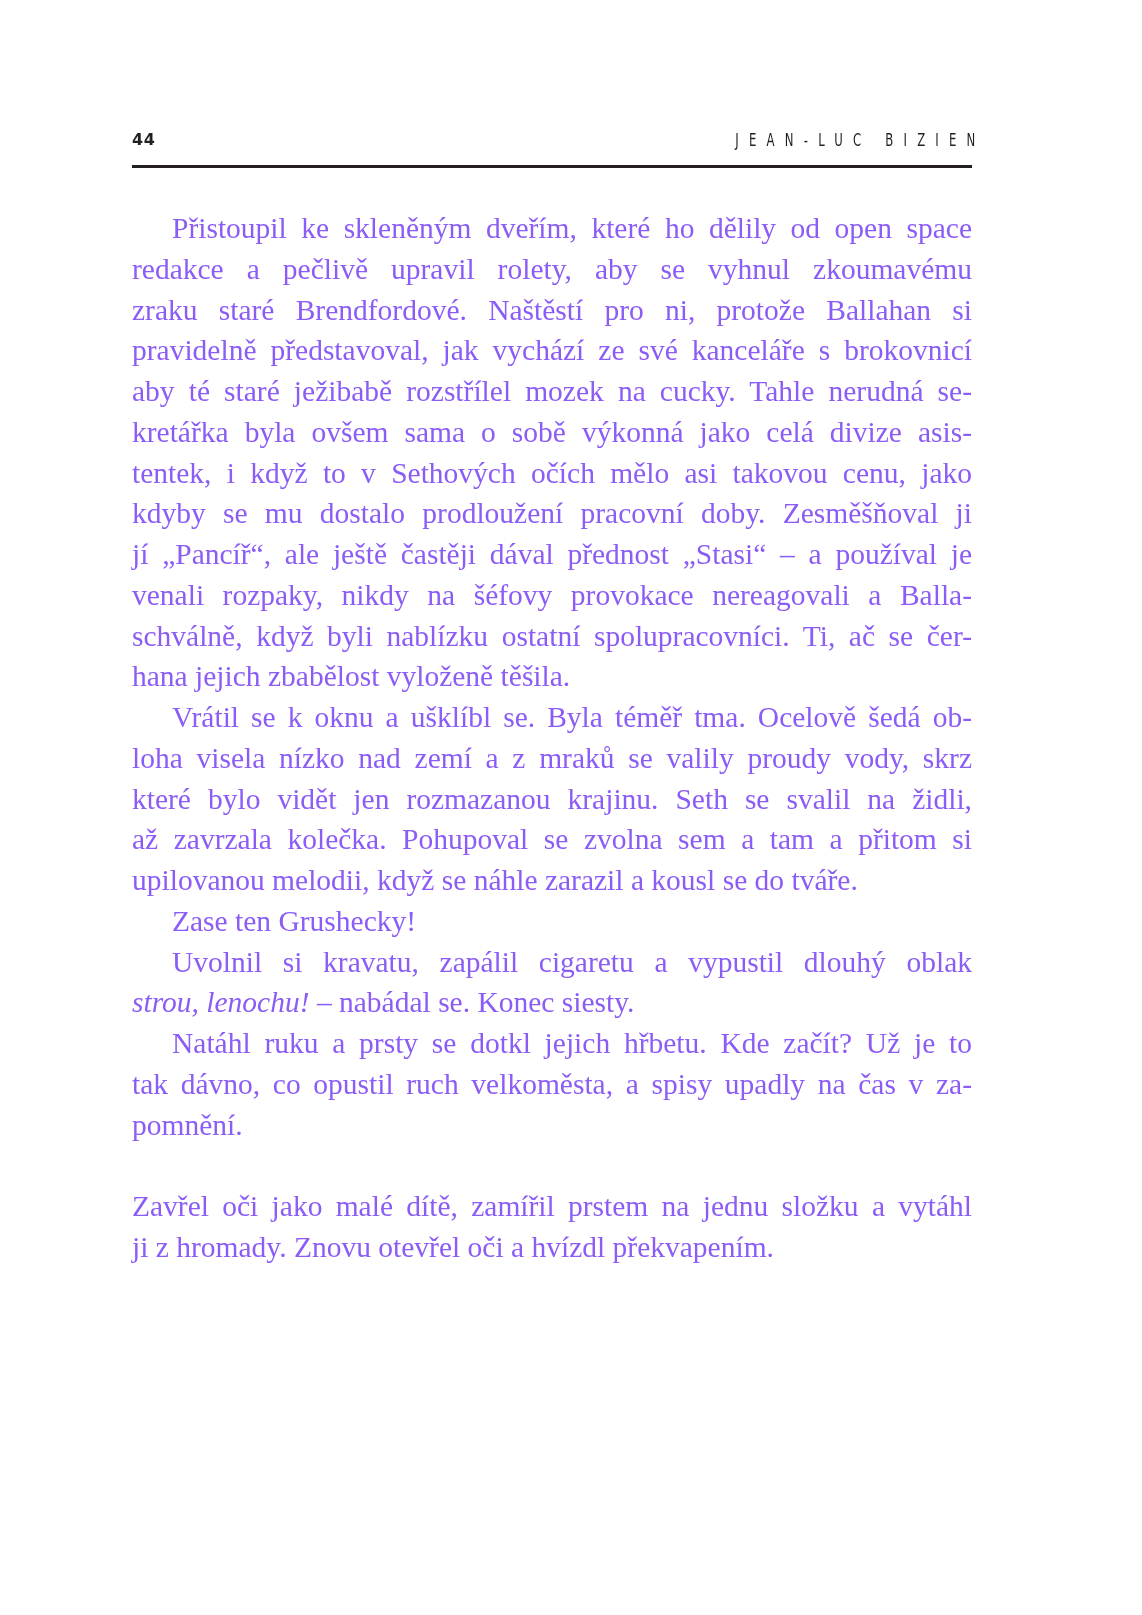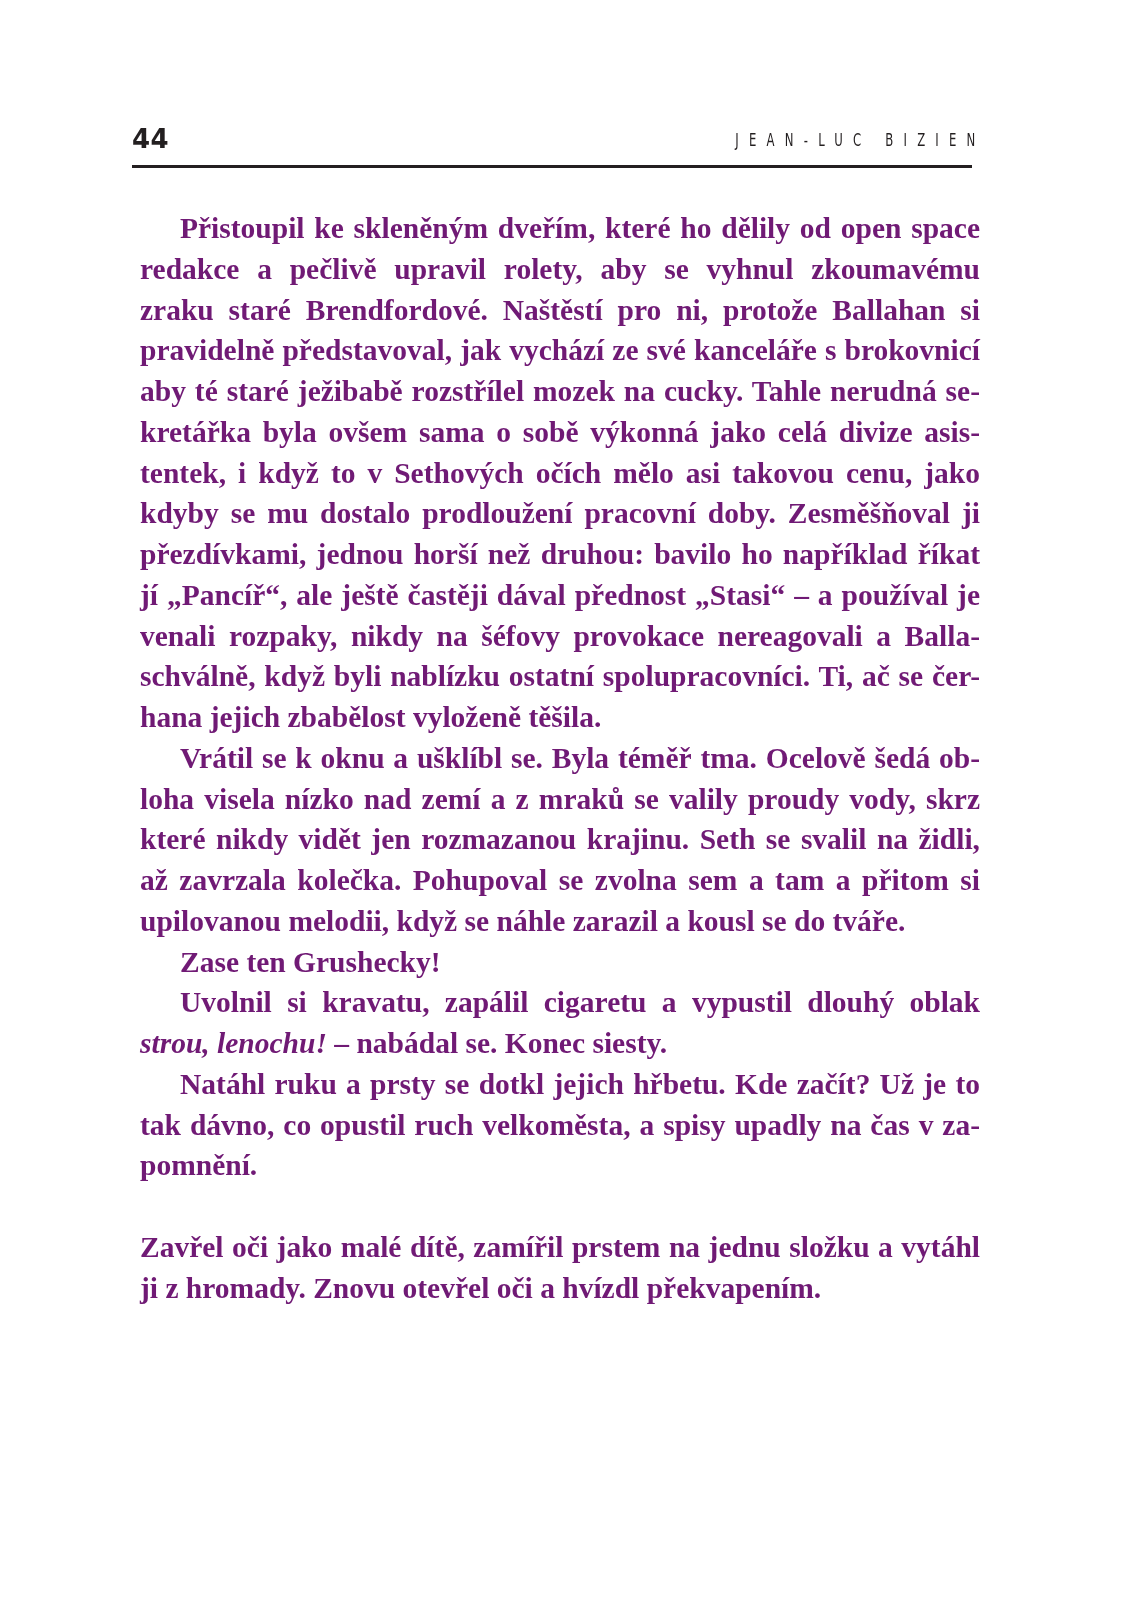--- a/index.html
+++ b/index.html
@@ -27,21 +27,21 @@
       width: 840px;
       top: 124px;
       height: 30px;
       display: flex;
       justify-content: space-between;
       align-items: center;
     }
     .page-number {
       font-family: "DejaVu Sans", sans-serif;
       font-weight: bold;
-      font-size: 26px;
+      font-size: 16px;
       letter-spacing: 0.5px;
       color: #231f20;
     }
     .author {
       font-family: "DejaVu Sans Condensed", "DejaVu Sans", sans-serif;
       font-size: 18px;
       letter-spacing: 14.2px;
       margin-right: -14px;
       color: #231f20;
       transform: scaleX(0.72);
@@ -50,27 +50,26 @@
     .header-rule {
       position: absolute;
       left: 132px;
       top: 165px;
       width: 840px;
       height: 3px;
       background: #231f20;
     }
     .body-text {
       position: absolute;
-      left: 140px;
+      left: 132px;
       top: 208px;
       width: 840px;
       font-family: "Liberation Serif", "DejaVu Serif", serif;
       font-size: 29.5px;
-      color: #701a75;
-      font-weight: bold;
+      color: #8b5cf6;
     }
     .line {
       display: block;
       height: 40.75px;
       line-height: 40.75px;
       white-space: nowrap;
       text-align: justify;
       text-align-last: justify;
       width: 840px;
       transform-origin: left center;
@@ -103,30 +102,29 @@
   <div class="body-text" id="body-text">
       <div>
         <span class="line indent">Přistoupil ke skleněným dveřím, které ho dělily od open space</span>
         <span class="line">redakce a pečlivě upravil rolety, aby se vyhnul zkoumavému</span>
         <span class="line">zraku staré Brendfordové. Naštěstí pro ni, protože Ballahan si</span>
         <span class="line">pravidelně představoval, jak vychází ze své kanceláře s brokovnicí</span>
         <span class="line">aby té staré ježibabě rozstřílel mozek na cucky. Tahle nerudná se-</span>
         <span class="line">kretářka byla ovšem sama o sobě výkonná jako celá divize asis-</span>
         <span class="line">tentek, i když to v Sethových očích mělo asi takovou cenu, jako</span>
         <span class="line">kdyby se mu dostalo prodloužení pracovní doby. Zesměšňoval ji</span>
-        <span class="line">přezdívkami, jednou horší než druhou: bavilo ho například říkat</span>
         <span class="line">jí „Pancíř“, ale ještě častěji dával přednost „Stasi“ – a používal je</span>
         <span class="line">venali rozpaky, nikdy na šéfovy provokace nereagovali a Balla-</span>
         <span class="line">schválně, když byli nablízku ostatní spolupracovníci. Ti, ač se čer-</span>
         <span class="line last">hana jejich zbabělost vyloženě těšila.</span>
       </div>
       <div>
         <span class="line indent">Vrátil se k oknu a ušklíbl se. Byla téměř tma. Ocelově šedá ob-</span>
         <span class="line">loha visela nízko nad zemí a z mraků se valily proudy vody, skrz</span>
-        <span class="line">které nikdy vidět jen rozmazanou krajinu. Seth se svalil na židli,</span>
+        <span class="line">které bylo vidět jen rozmazanou krajinu. Seth se svalil na židli,</span>
         <span class="line">až zavrzala kolečka. Pohupoval se zvolna sem a tam a přitom si</span>
         <span class="line last">upilovanou melodii, když se náhle zarazil a kousl se do tváře.</span>
       </div>
       <div>
         <span class="line indent last">Zase ten Grushecky!</span>
       </div>
       <div>
         <span class="line indent"><span>Uvolnil si kravatu, zapálil cigaretu a vypustil dlouhý oblak</span></span>
         <span class="line last"><em>strou, lenochu!</em><span> – nabádal se. Konec siesty.</span></span>
       </div>

